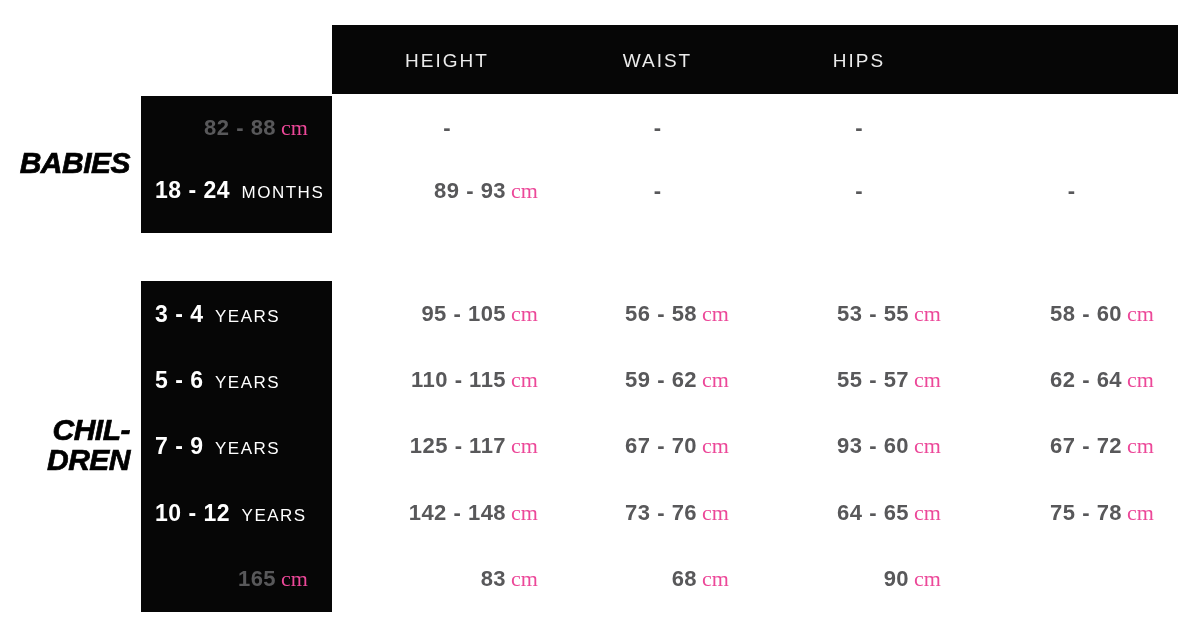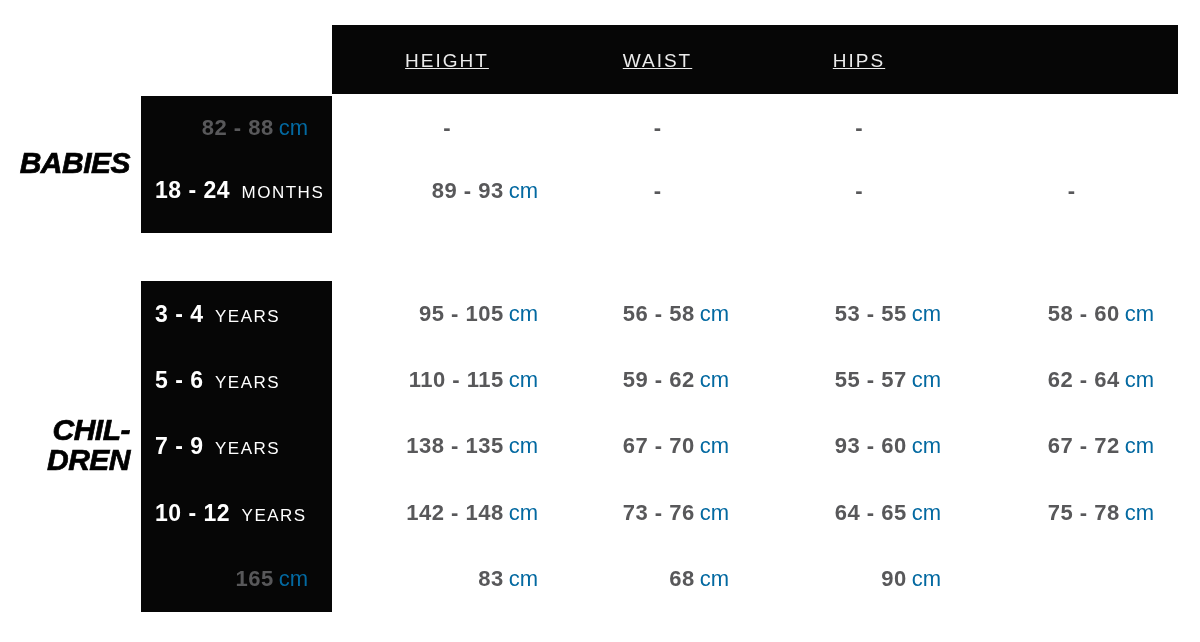--- a/index.html
+++ b/index.html
@@ -10,21 +10,21 @@
   }
 
   
   .header-bar {
     position:absolute; left:332px; top:25px; width:846px; height:69px;
     background:#060606; display:grid;
     grid-template-columns:230px 191px 212px 213px; align-items:center;
   }
   .header-cell {
     text-align:center; color:#ebebeb; font-size:19px; font-weight:400;
-    letter-spacing:2px; padding-top:2px; white-space:nowrap;text-decoration:underline;
+    letter-spacing:2px; padding-top:2px; white-space:nowrap;
   }
 
   
   .group-box { position:absolute; left:141px; width:191px; background:#060606; }
   .group-box.babies   { top:96px;  height:137px; }
   .group-box.children { top:281px; height:331px; }
 
   
   .group-label {
     position:absolute; left:0; width:130px; text-align:right;
@@ -49,21 +49,21 @@
   .trow.c3 { top:480px; height:66px; }
   .trow.c4 { top:546px; height:66px; }
 
   .row-label { padding-left:14px; color:#ffffff; white-space:nowrap; }
   .row-label .range    { font-weight:700; font-size:23px; letter-spacing:0.5px; }
   .row-label .age-unit { font-size:17px; letter-spacing:1.5px; margin-left:7px; }
 
   .cell { font-size:22px; white-space:nowrap; }
   .cell.val  { text-align:right; padding-right:24px; }
   .cell .num { font-weight:700; color:#58585a; letter-spacing:0.5px; }
-  .cell .cm  { color:#0369a1; margin-left:5px; }
+  .cell .cm  { color:#ec4899; margin-left:5px;font-family:Liberation Serif, serif; }
   .cell.dash { text-align:center; font-weight:700; color:#58585a; }
 </style>
 </head>
 <body>
 
 <div class="canvas">
 
   <div class="header-bar">
     <div class="header-cell">HEIGHT</div>
     <div class="header-cell">WAIST</div>
@@ -140,21 +140,21 @@
       <span class="num">62 - 64</span><span class="cm">cm</span>
     </div>
   </div>
 
   <div class="trow c2">
     <div class="row-label">
       <span class="range">7 - 9</span>
       <span class="age-unit">YEARS</span>
     </div>
     <div class="cell val">
-      <span class="num">138 - 135</span><span class="cm">cm</span>
+      <span class="num">125 - 117</span><span class="cm">cm</span>
     </div>
     <div class="cell val">
       <span class="num">67 - 70</span><span class="cm">cm</span>
     </div>
     <div class="cell val">
       <span class="num">93 - 60</span><span class="cm">cm</span>
     </div>
     <div class="cell val">
       <span class="num">67 - 72</span><span class="cm">cm</span>
     </div>

